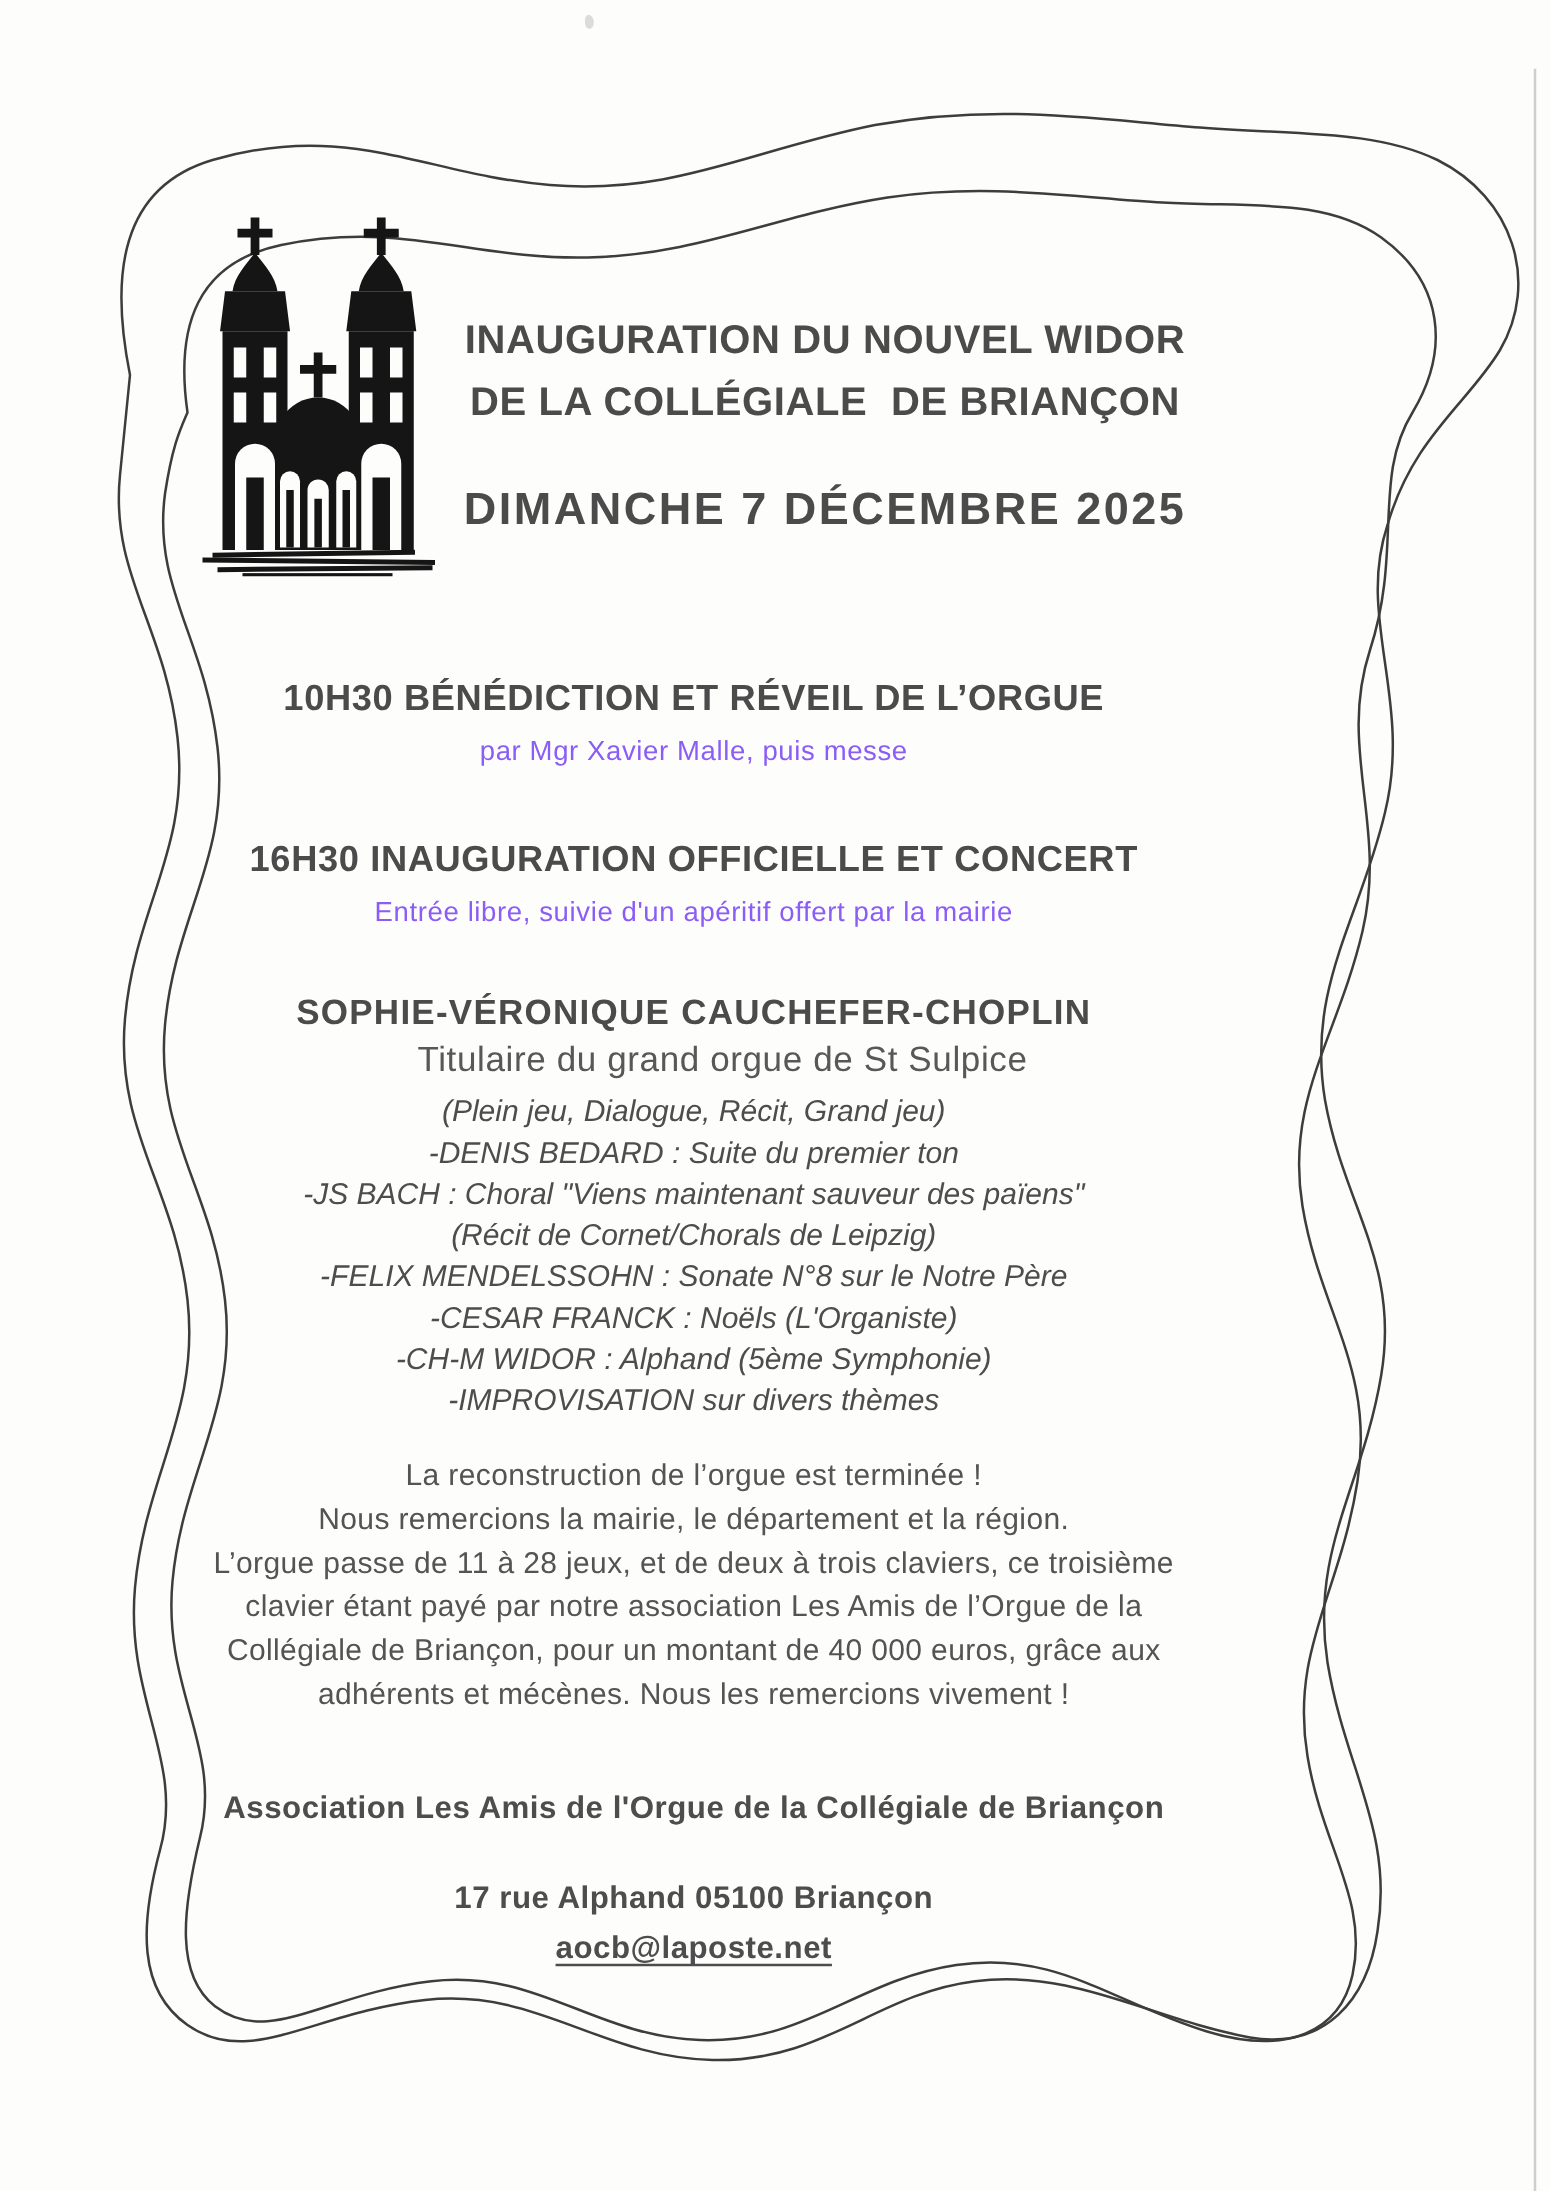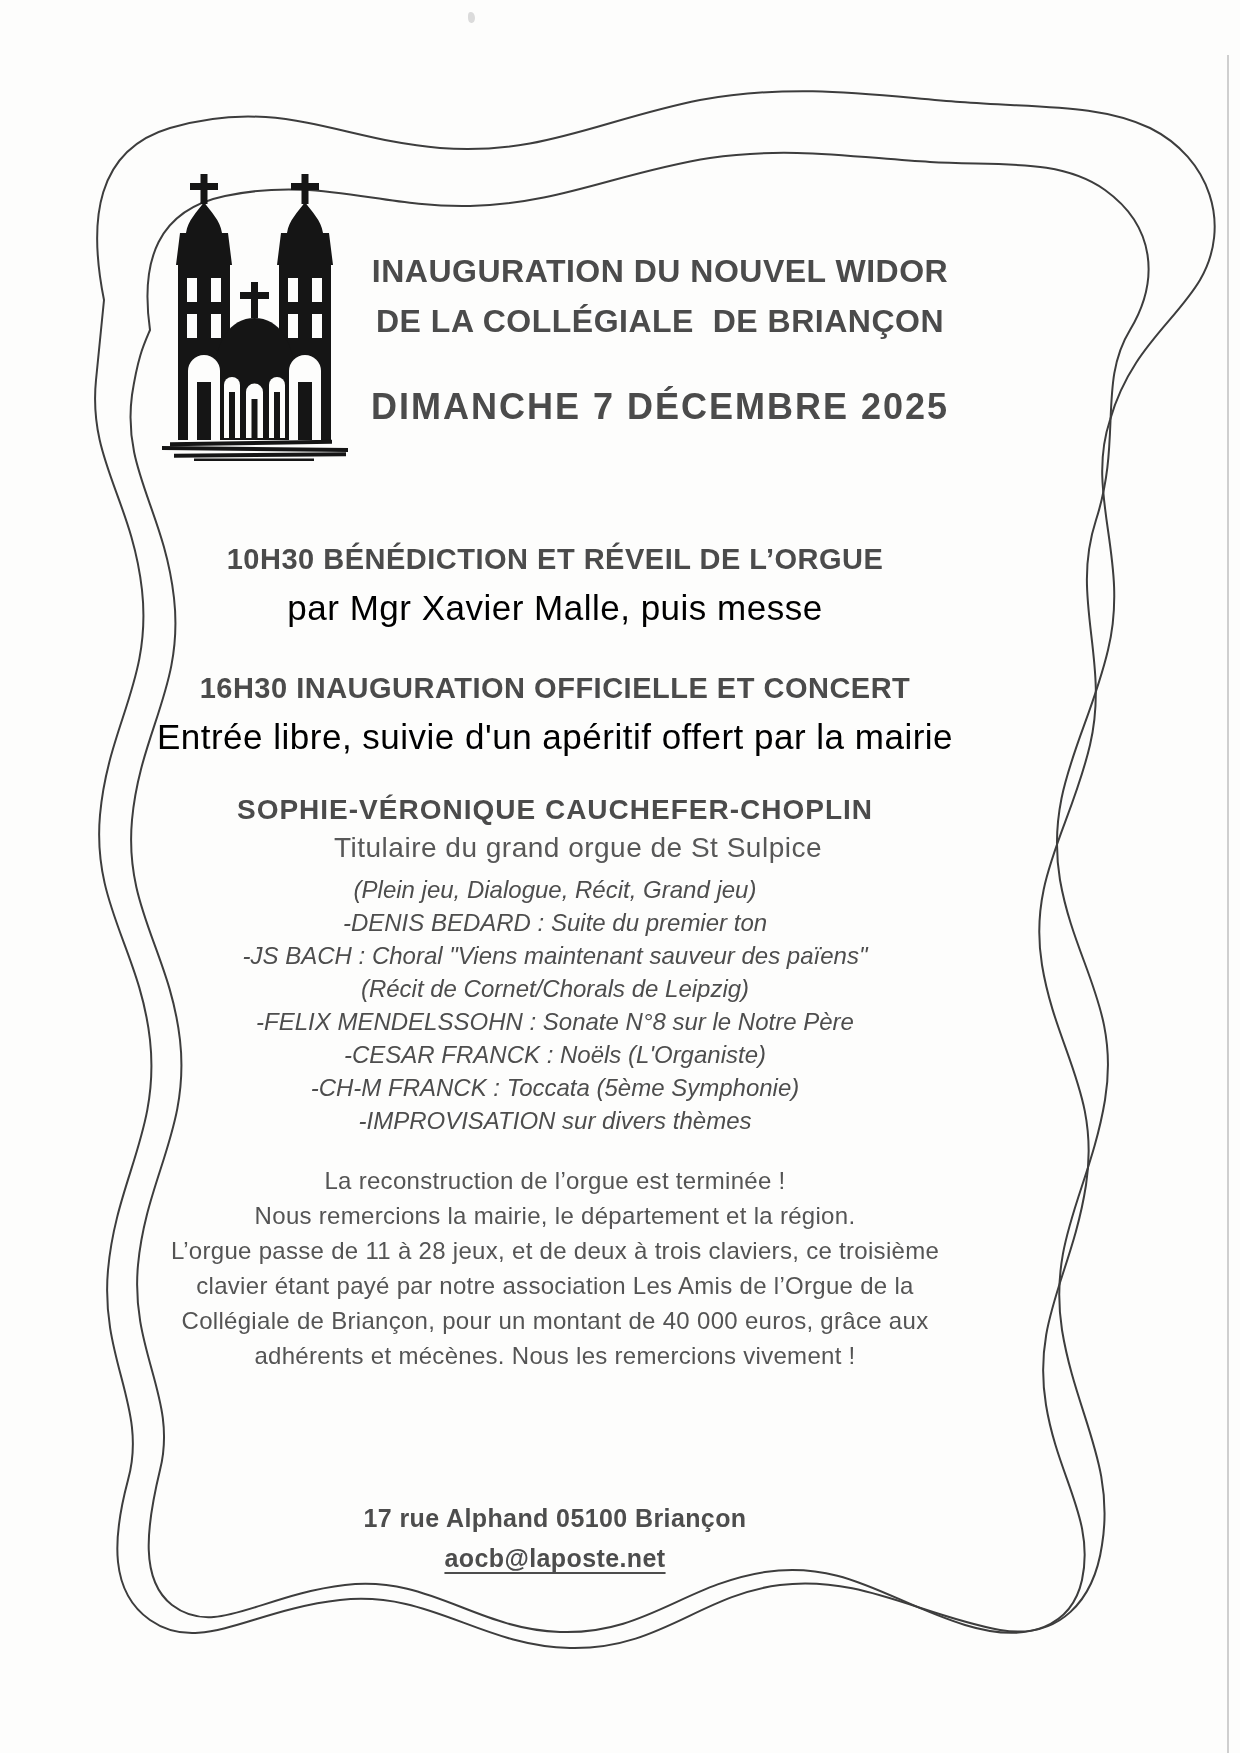--- a/index.html
+++ b/index.html
@@ -6,21 +6,21 @@
   .page{
     position:relative;width:1240px;height:1753px;margin:0 auto;
     background:#fdfdfc;overflow:hidden;
     font-family:"Liberation Sans",sans-serif;color:#4f4f4f;
   }
   .blk{position:absolute;left:130px;width:850px;text-align:center;}
   .title-blk{position:absolute;left:330px;width:660px;text-align:center;}
   .h1{font-size:32px;font-weight:bold;letter-spacing:.5px;line-height:50px;color:#4b4b4b;}
   .date{font-size:36px;font-weight:bold;letter-spacing:2px;color:#4b4b4b;}
   .h2{font-size:29px;font-weight:bold;letter-spacing:.5px;color:#4b4b4b;}
-  .light{font-size:35px;letter-spacing:.5px;color:#000000;}
+  .light{font-size:22px;letter-spacing:.5px;color:#8b5cf6;}
   .name{font-size:28px;font-weight:bold;letter-spacing:1px;color:#4b4b4b;}
   .subtitle{font-size:28px;letter-spacing:.5px;color:#585858;padding-left:23px;}
   .program-line{font-size:24px;font-style:italic;line-height:33px;color:#4d4d4d;}
   .msg-line{font-size:24px;line-height:35px;letter-spacing:.3px;color:#545454;}
   .footer-bold{font-size:25px;font-weight:bold;letter-spacing:.4px;color:#4d4d4d;}
   .email{ text-decoration:underline;text-underline-offset:5px;}
   .border-svg,.church-svg{position:absolute;pointer-events:none;}
   .border-svg{left:0;top:0;}
   .church-svg{left:152px;top:170px;}
   .scan-edge{position:absolute;left:1227px;top:55px;width:2px;height:1698px;background:#cfcfcf;}
@@ -157,31 +157,32 @@
   <div class="blk name" style="top:794px">SOPHIE-VÉRONIQUE CAUCHEFER-CHOPLIN</div>
   <div class="blk subtitle" style="top:832px">Titulaire du grand orgue de St Sulpice</div>
 
   <div class="blk" style="top:873px">
     <div class="program-line">(Plein jeu, Dialogue, Récit, Grand jeu)</div>
     <div class="program-line">-DENIS BEDARD : Suite du premier ton</div>
     <div class="program-line">-JS BACH : Choral "Viens maintenant sauveur des païens"</div>
     <div class="program-line">(Récit de Cornet/Chorals de Leipzig)</div>
     <div class="program-line">-FELIX MENDELSSOHN : Sonate N°8 sur le Notre Père</div>
     <div class="program-line">-CESAR FRANCK : Noëls (L'Organiste)</div>
-    <div class="program-line">-CH-M FRANCK : Toccata (5ème Symphonie)</div>
+    <div class="program-line">-CH-M WIDOR : Alphand (5ème Symphonie)</div>
     <div class="program-line">-IMPROVISATION sur divers thèmes</div>
   </div>
 
   <div class="blk" style="top:1163px">
     <div class="msg-line">La reconstruction de l’orgue est terminée !</div>
     <div class="msg-line">Nous remercions la mairie, le département et la région.</div>
     <div class="msg-line">L’orgue passe de 11 à 28 jeux, et de deux à trois claviers, ce troisième</div>
     <div class="msg-line">clavier étant payé par notre association Les Amis de l’Orgue de la</div>
     <div class="msg-line">Collégiale de Briançon, pour un montant de 40 000 euros, grâce aux</div>
     <div class="msg-line">adhérents et mécènes. Nous les remercions vivement !</div>
   </div>
 
+  <div class="blk footer-bold" style="top:1432px">Association Les Amis de l'Orgue de la Collégiale de Briançon</div>
   <div class="blk footer-bold" style="top:1504px">17 rue Alphand 05100 Briançon</div>
   <div class="blk" style="top:1544px">
     <span class="footer-bold email">aocb@laposte.net</span>
   </div>
 
 </div>
 
 </body></html>

